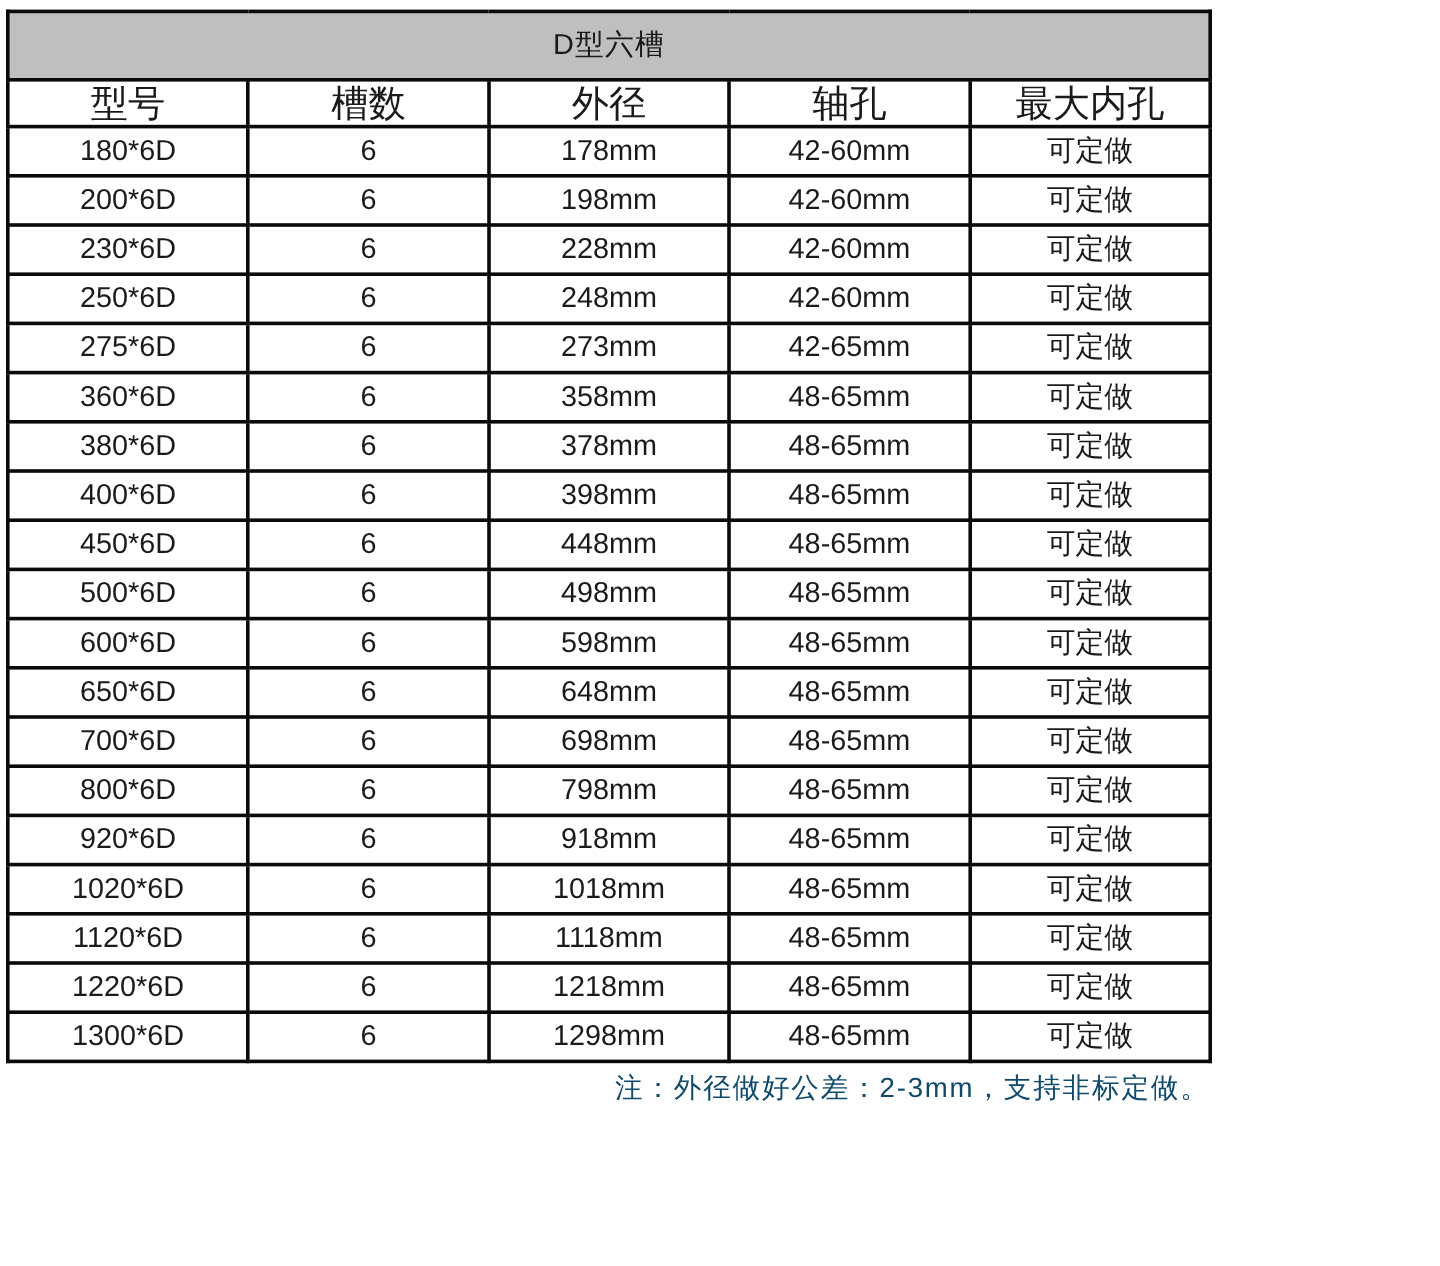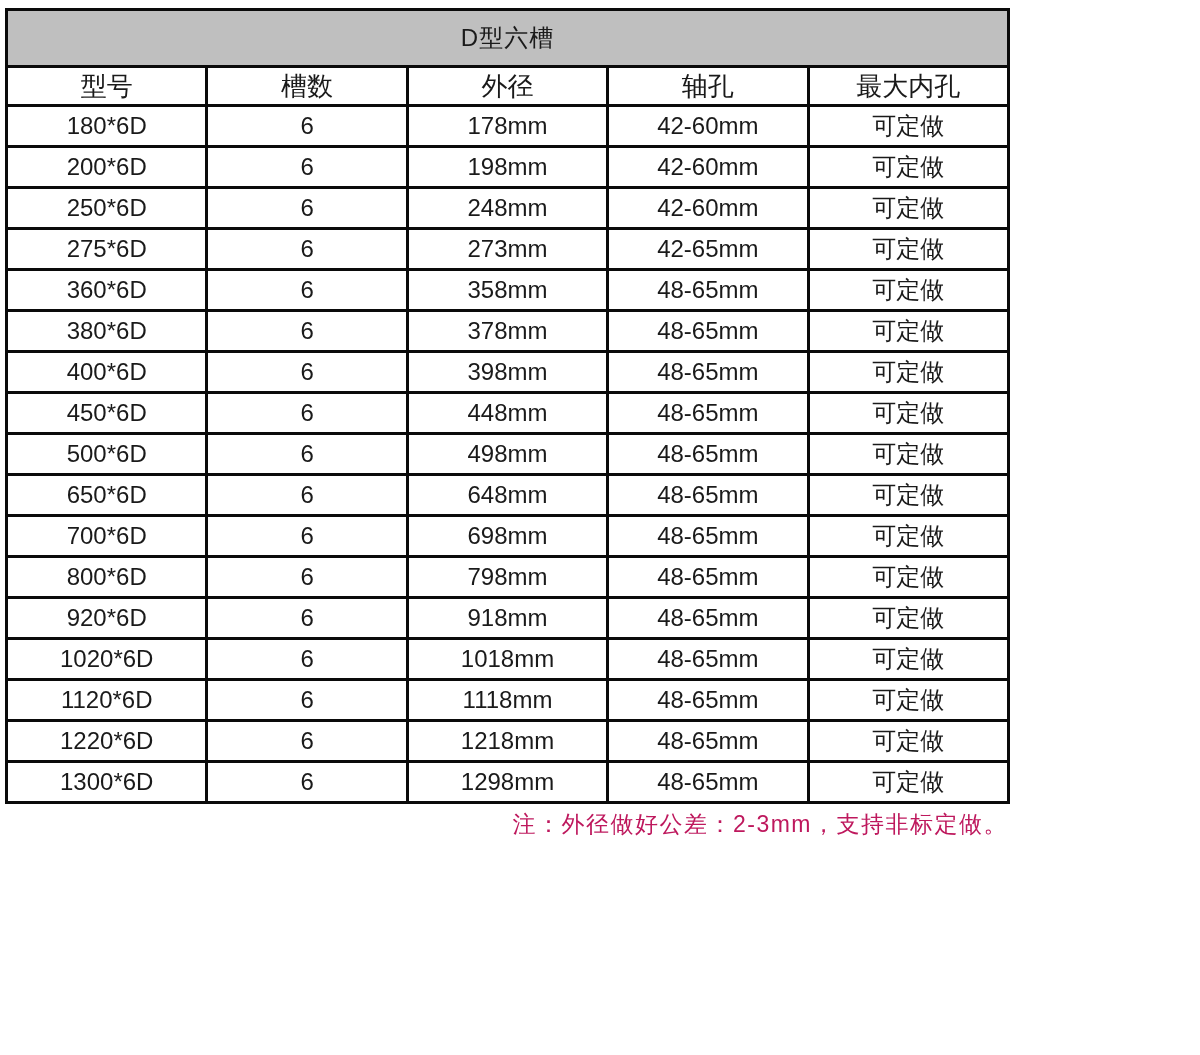--- a/index.html
+++ b/index.html
@@ -36,30 +36,30 @@
   th.title-cell {
     height: 54px;
     background: #bfbfbf;
     font-size: 32px;
     font-weight: bold;
     color: #111111;
     letter-spacing: 1px;
   }
   tr.header-row th {
     height: 36px;
-    font-size: 26px;
+    font-size: 31px;
   }
   tbody tr td {
     height: 38px;
   }
   .footnote {
     margin-top: 5px;
     text-align: right;
     font-size: 23px;
-    color: #be185d;
+    color: #0c4a6e;
     letter-spacing: 1.5px;
     padding-right: 2px;
     font-weight: 500;
   }
 </style>
 </head>
 <body>
 
 <div class="page">
   <table class="spec-table">
@@ -84,20 +84,27 @@
           <td>可定做</td>
         </tr>
         <tr>
           <td>200*6D</td>
           <td>6</td>
           <td>198mm</td>
           <td>42-60mm</td>
           <td>可定做</td>
         </tr>
         <tr>
+          <td>230*6D</td>
+          <td>6</td>
+          <td>228mm</td>
+          <td>42-60mm</td>
+          <td>可定做</td>
+        </tr>
+        <tr>
           <td>250*6D</td>
           <td>6</td>
           <td>248mm</td>
           <td>42-60mm</td>
           <td>可定做</td>
         </tr>
         <tr>
           <td>275*6D</td>
           <td>6</td>
           <td>273mm</td>
@@ -129,20 +136,27 @@
           <td>450*6D</td>
           <td>6</td>
           <td>448mm</td>
           <td>48-65mm</td>
           <td>可定做</td>
         </tr>
         <tr>
           <td>500*6D</td>
           <td>6</td>
           <td>498mm</td>
+          <td>48-65mm</td>
+          <td>可定做</td>
+        </tr>
+        <tr>
+          <td>600*6D</td>
+          <td>6</td>
+          <td>598mm</td>
           <td>48-65mm</td>
           <td>可定做</td>
         </tr>
         <tr>
           <td>650*6D</td>
           <td>6</td>
           <td>648mm</td>
           <td>48-65mm</td>
           <td>可定做</td>
         </tr>

